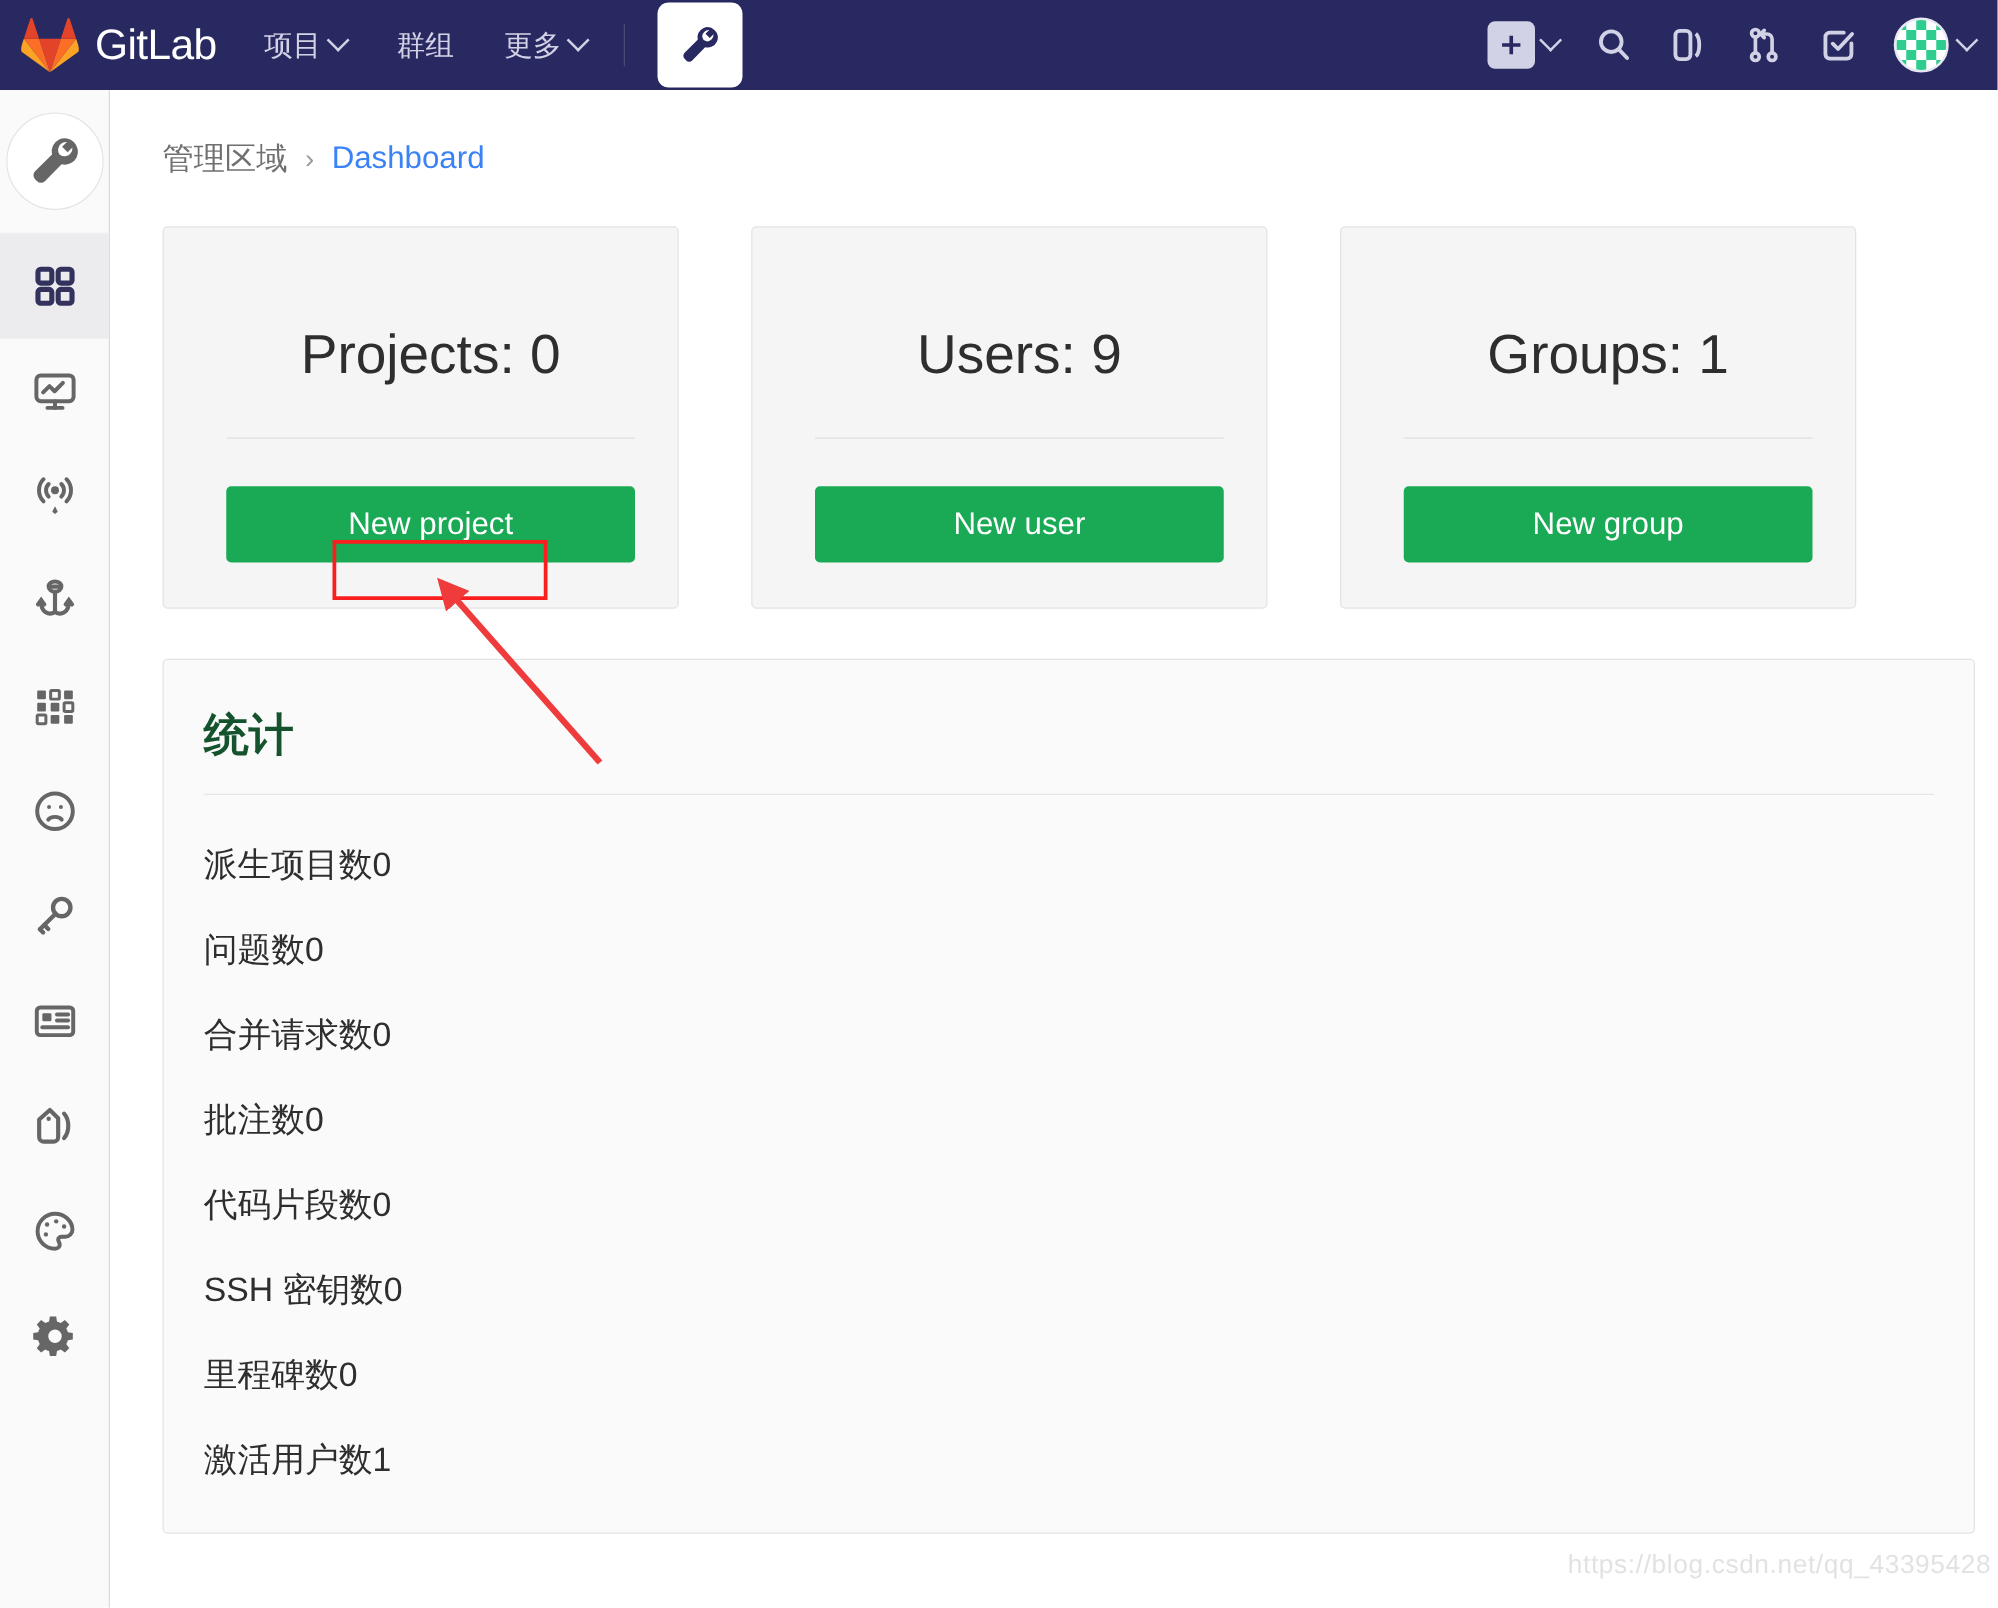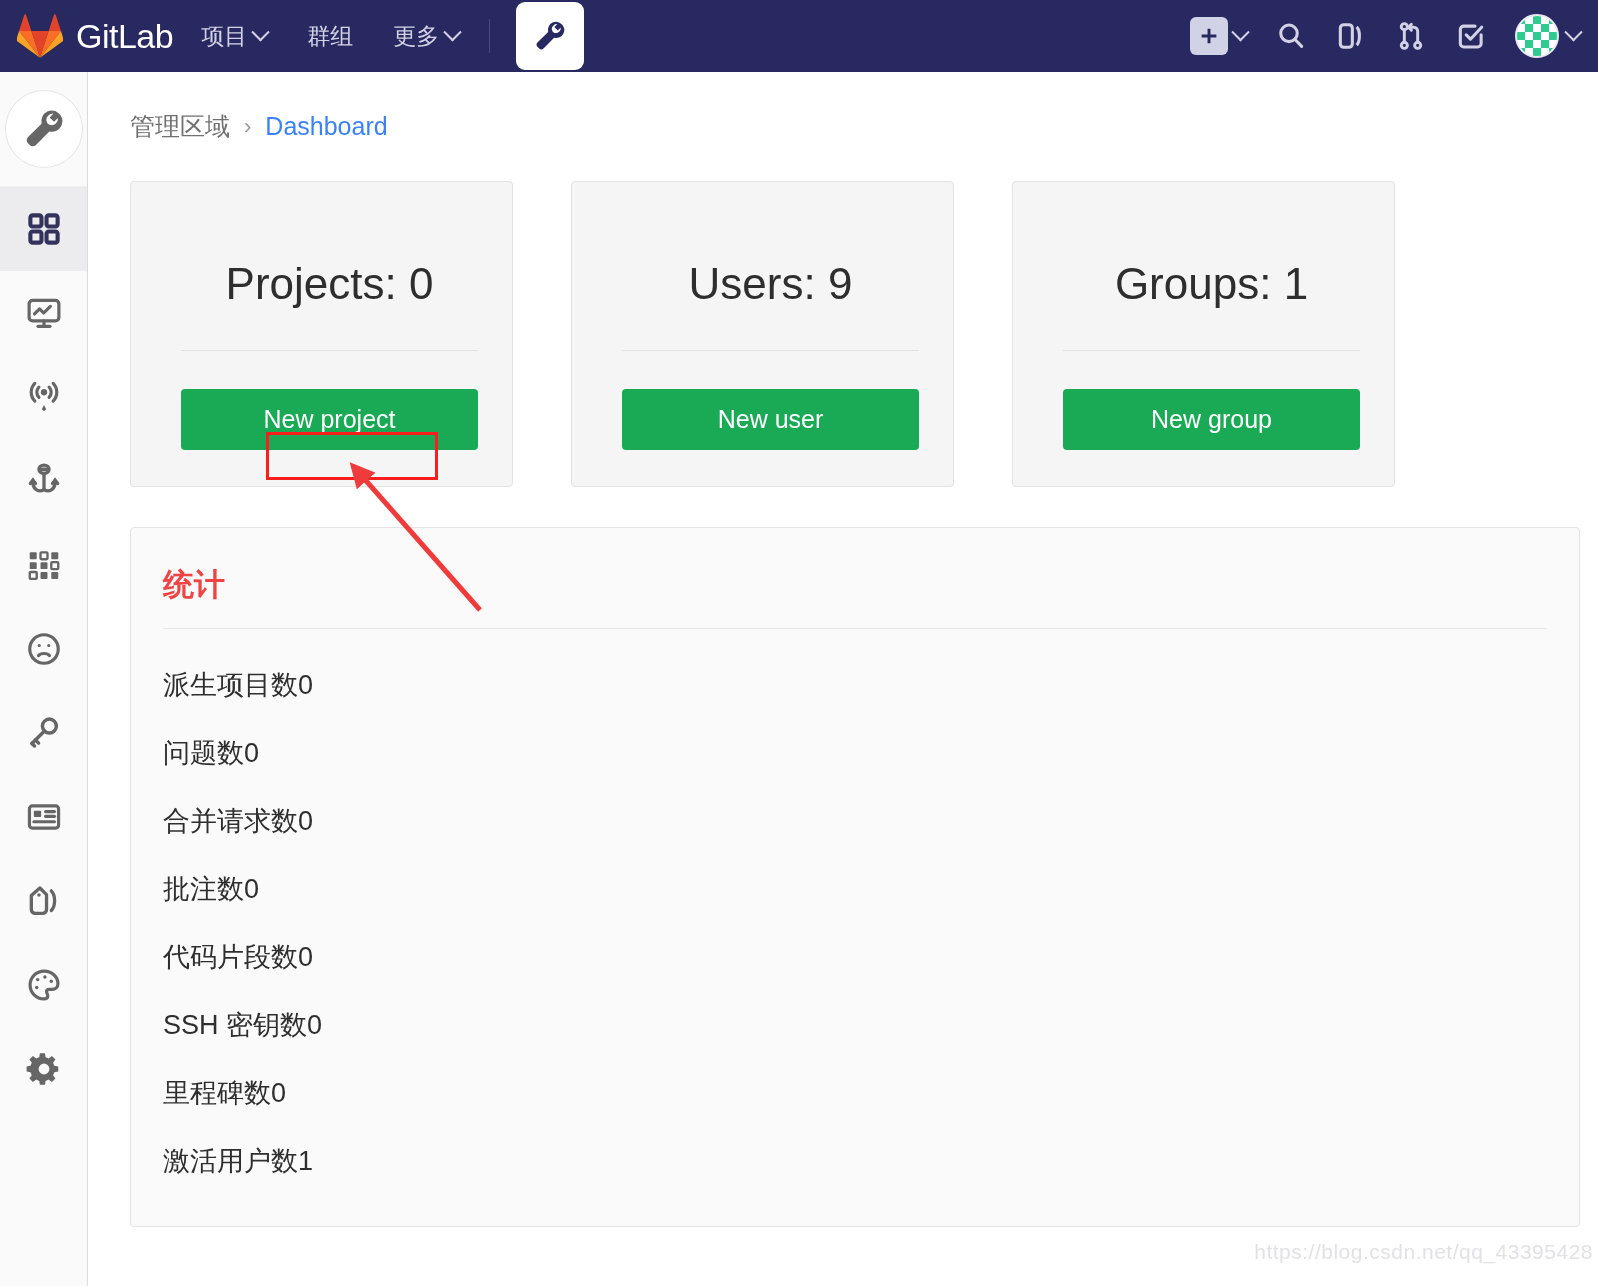--- a/index.html
+++ b/index.html
@@ -27,21 +27,21 @@
     width: 52px; height: 52px;
     display: flex; align-items: center; justify-content: center;
     flex: 0 0 auto;
   }
   .nav-brand {
     color: #fff;
     font-size: 34px;
     font-weight: 400;
     letter-spacing: -0.5px;
     margin-left: 10px;
-    margin-right: 28px;
+    margin-right: 38px;
     line-height: 1;
     flex: 0 0 auto;
   }
   .nav-menu { display: flex; align-items: center; gap: 40px; flex: 0 0 auto; }
   .nav-item {
     color: #d2d2e6;
     font-size: 23px;
     display: flex; align-items: center; gap: 7px;
     cursor: pointer;
     white-space: nowrap;
@@ -142,21 +142,21 @@
     font-size: 22px;
   }
   .crumb-current { color: #3b82f6; font-weight: 400; }
 
   .cards {
     display: flex;
     gap: 58px;
     padding: 38px 0 0 30px;
   }
   .card {
-    width: 383px;
+    width: 413px;
     flex: 0 0 auto;
     background: #f5f5f5;
     border: 1px solid #e3e3e3;
     border-radius: 4px;
     padding: 40px 34px 36px 50px;
   }
   .card-title {
     font-size: 44px;
     font-weight: 400;
     text-align: center;
@@ -186,23 +186,23 @@
   .stats-panel {
     margin: 40px 0 0 30px;
     width: 1450px;
     background: #fafafa;
     border: 1px solid #e3e3e3;
     border-radius: 4px;
     padding: 36px 32px 60px 32px;
     height: 700px;
   }
   .stats-head {
-    font-size: 31px;
+    font-size: 36px;
     font-weight: 700;
-    color: #ef4444;
+    color: #14532d;
     padding: 0 0 22px 0;
   }
   .stats-rule { height: 1px; background: #e6e6e6; margin-bottom: 22px; }
   .stat-row {
     display: flex;
     align-items: baseline;
     justify-content: flex-start;
     padding: 16px 0;
     font-size: 27px;
     color: #2e2e2e;

